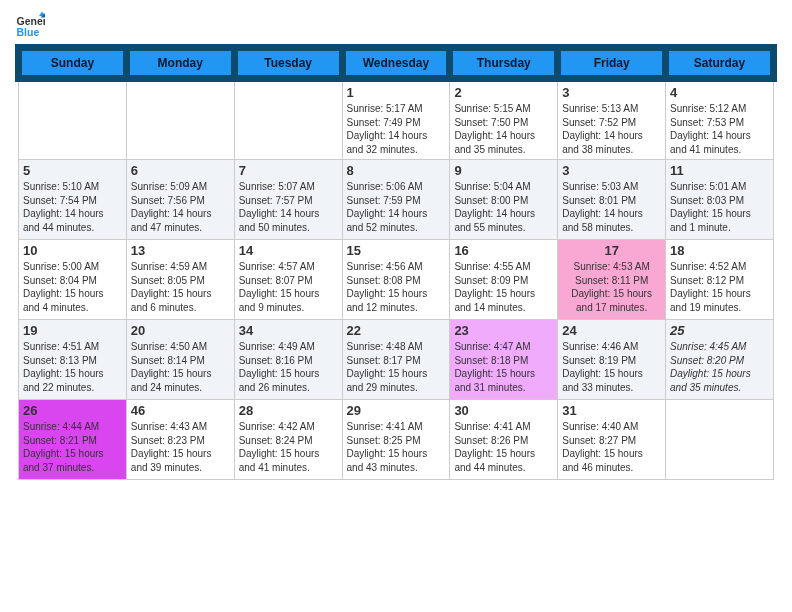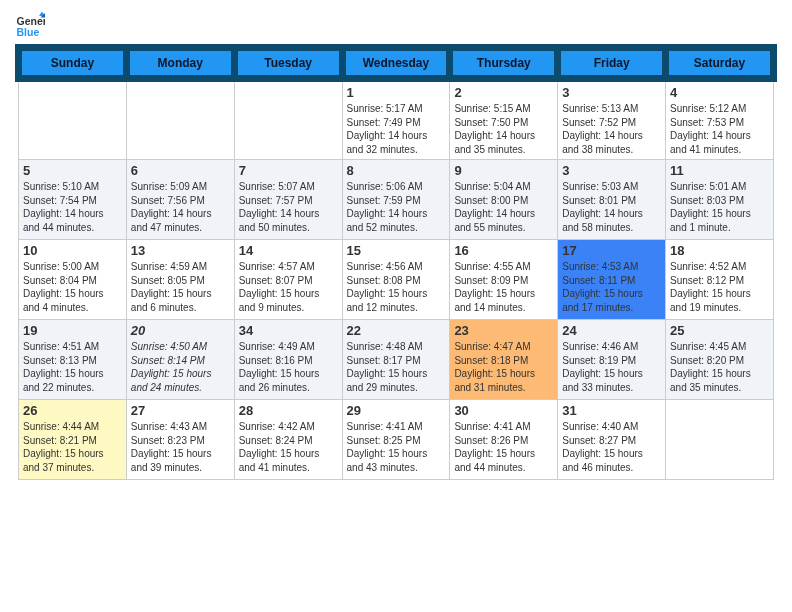--- a/index.html
+++ b/index.html
@@ -185,66 +185,66 @@
             <div class="cell-info">Sunrise: 4:57 AM<br>Sunset: 8:07 PM<br>Daylight: 15 hours and 9 minutes.</div>
           </td>
           <td style="background: rgb(255, 255, 255); margin-left: 40px;">
             <div class="date-num">15</div>
             <div class="cell-info">Sunrise: 4:56 AM<br>Sunset: 8:08 PM<br>Daylight: 15 hours and 12 minutes.</div>
           </td>
           <td style="background: rgb(255, 255, 255);">
             <div class="date-num">16</div>
             <div class="cell-info">Sunrise: 4:55 AM<br>Sunset: 8:09 PM<br>Daylight: 15 hours and 14 minutes.</div>
           </td>
-          <td style="background: #3b82f6;">
+          <td style="background: #f9a8d4; text-align: center;">
             <div class="date-num">17</div>
             <div class="cell-info">Sunrise: 4:53 AM<br>Sunset: 8:11 PM<br>Daylight: 15 hours and 17 minutes.</div>
           </td>
           <td style="background: rgb(255, 255, 255);">
             <div class="date-num">18</div>
             <div class="cell-info">Sunrise: 4:52 AM<br>Sunset: 8:12 PM<br>Daylight: 15 hours and 19 minutes.</div>
           </td>
         </tr>
         <tr>
           <td style="background: rgb(240, 244, 248);">
             <div class="date-num">19</div>
             <div class="cell-info">Sunrise: 4:51 AM<br>Sunset: 8:13 PM<br>Daylight: 15 hours and 22 minutes.</div>
           </td>
-          <td style="background: rgb(240, 244, 248); font-style: italic;">
+          <td style="background: rgb(240, 244, 248);">
             <div class="date-num">20</div>
             <div class="cell-info">Sunrise: 4:50 AM<br>Sunset: 8:14 PM<br>Daylight: 15 hours and 24 minutes.</div>
           </td>
           <td style="background: rgb(240, 244, 248);">
             <div class="date-num">34</div>
             <div class="cell-info">Sunrise: 4:49 AM<br>Sunset: 8:16 PM<br>Daylight: 15 hours and 26 minutes.</div>
           </td>
           <td style="background: rgb(240, 244, 248);">
             <div class="date-num">22</div>
             <div class="cell-info">Sunrise: 4:48 AM<br>Sunset: 8:17 PM<br>Daylight: 15 hours and 29 minutes.</div>
           </td>
-          <td style="background: #fdba74;">
+          <td style="background: #f0abfc;">
             <div class="date-num">23</div>
             <div class="cell-info">Sunrise: 4:47 AM<br>Sunset: 8:18 PM<br>Daylight: 15 hours and 31 minutes.</div>
           </td>
           <td style="background: rgb(240, 244, 248); margin-top: 14px;">
             <div class="date-num">24</div>
             <div class="cell-info">Sunrise: 4:46 AM<br>Sunset: 8:19 PM<br>Daylight: 15 hours and 33 minutes.</div>
           </td>
-          <td style="background: rgb(240, 244, 248);">
+          <td style="background: rgb(240, 244, 248); font-style: italic;">
             <div class="date-num">25</div>
             <div class="cell-info">Sunrise: 4:45 AM<br>Sunset: 8:20 PM<br>Daylight: 15 hours and 35 minutes.</div>
           </td>
         </tr>
         <tr>
-          <td style="background: #fef9c3;">
+          <td style="background: #d946ef;">
             <div class="date-num">26</div>
             <div class="cell-info">Sunrise: 4:44 AM<br>Sunset: 8:21 PM<br>Daylight: 15 hours and 37 minutes.</div>
           </td>
           <td style="background: rgb(255, 255, 255);">
-            <div class="date-num">27</div>
+            <div class="date-num">46</div>
             <div class="cell-info">Sunrise: 4:43 AM<br>Sunset: 8:23 PM<br>Daylight: 15 hours and 39 minutes.</div>
           </td>
           <td style="background: rgb(255, 255, 255);">
             <div class="date-num">28</div>
             <div class="cell-info">Sunrise: 4:42 AM<br>Sunset: 8:24 PM<br>Daylight: 15 hours and 41 minutes.</div>
           </td>
           <td style="background: rgb(255, 255, 255);">
             <div class="date-num">29</div>
             <div class="cell-info">Sunrise: 4:41 AM<br>Sunset: 8:25 PM<br>Daylight: 15 hours and 43 minutes.</div>
           </td>

